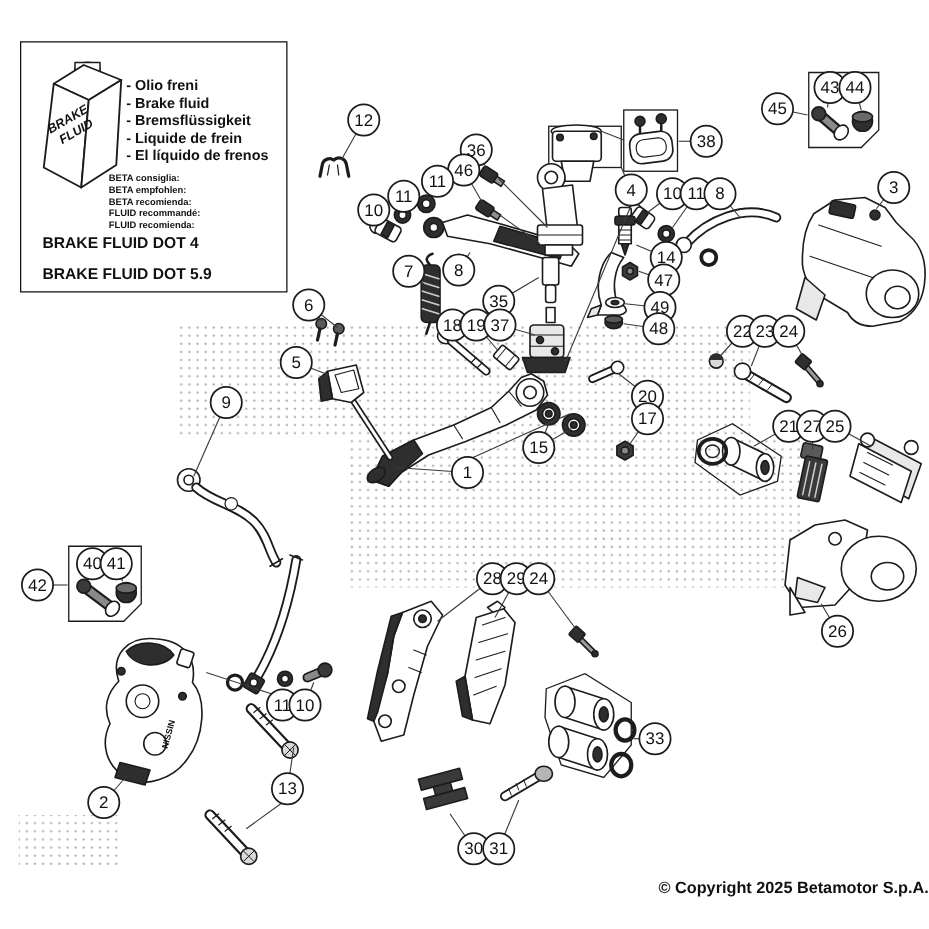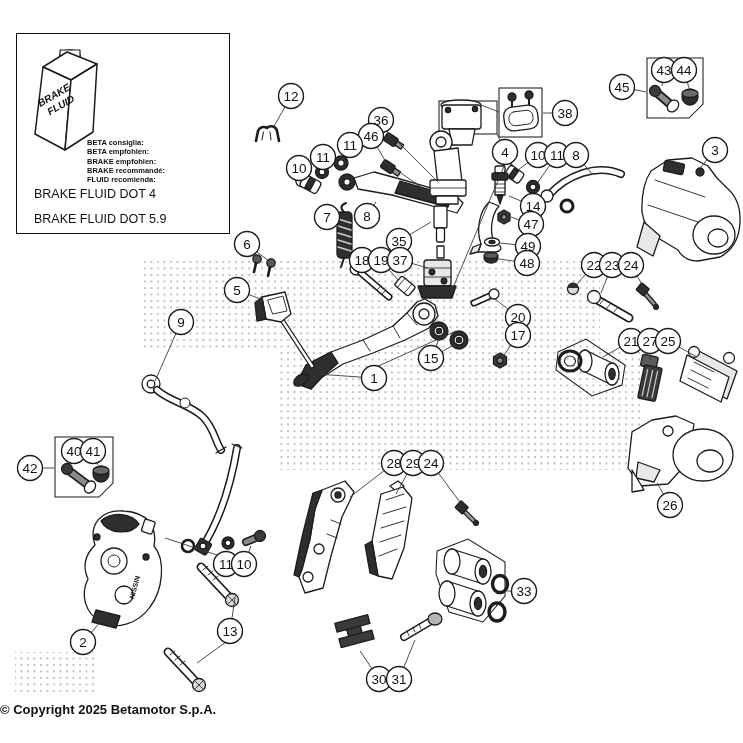--- a/index.html
+++ b/index.html
@@ -2,24 +2,24 @@
 <html><head>
 <meta charset="utf-8">
 <style>
   html,body{margin:0;padding:0;background:#fff;}
   .stage{position:relative;width:743px;height:743px;background:#fff;overflow:hidden;
          font-family:"Liberation Sans",sans-serif;color:#111;}
   #diagram{position:absolute;left:0;top:0;}
   .infobox{position:absolute;left:16px;top:33px;width:212px;height:199px;border:1.6px solid #111;background:#fff;}
   .fluids{position:absolute;left:84px;top:28px;font-size:11.5px;font-weight:bold;line-height:14px;white-space:nowrap;}
   .beta{position:absolute;left:70px;top:104px;font-size:7.5px;font-weight:bold;line-height:9.3px;white-space:nowrap;}
-  .dotline{position:absolute;left:17px;font-size:12.5px;font-weight:normal;white-space:nowrap;}
+  .dotline{position:absolute;left:17px;font-size:12.5px;font-weight:bold;white-space:nowrap;}
   .dot4{top:153px;} .dot51{top:178px;}
   .canister{position:absolute;left:6px;top:6px;}
-  .copyright{position:absolute;left:0;top:702px;width:100%;text-align:left;font-size:13px;font-weight:bold;}
+  .copyright{position:absolute;left:0;top:702px;width:100%;text-align:right;font-size:13px;font-weight:bold;}
   #leader-lines line{stroke:#3a3a3a;stroke-width:0.9;}
   #callout-circles circle{fill:#fff;stroke:#1c1c1c;stroke-width:1.4;}
   #callout-circles text{font-family:"Liberation Sans",sans-serif;font-size:13.5px;fill:#111;text-anchor:middle;}
   #boxes{fill:none;stroke:#1c1c1c;stroke-width:1.05;}
 </style>
 </head>
 <body>
 
 <div class="stage">
 
@@ -682,25 +682,32 @@
       <rect x="37" y="10" width="20" height="8" fill="#fff" stroke-width="1.2"></rect>
       <path d="M20,27 L44,12 L74,24 L48,40 Z"></path>
       <path d="M20,27 L48,40 L42,110 L12,94 Z"></path>
       <path d="M48,40 L74,24 L70,92 L42,110 Z"></path>
     </g>
     <g transform="rotate(-30 26 62)" fill="#111" font-weight="bold" font-style="italic" font-size="10" font-family="Liberation Sans, sans-serif">
       <text x="16" y="62">BRAKE</text>
       <text x="20" y="74">FLUID</text>
     </g>
   </svg>
+  <div class="fluids">
+        <div>- Olio freni</div>
+        <div>- Brake fluid</div>
+        <div>- Bremsflüssigkeit</div>
+        <div>- Liquide de frein</div>
+        <div>- El líquido de frenos</div>
+      </div>
   <div class="beta">
         <div>BETA consiglia:</div>
         <div>BETA empfohlen:</div>
-        <div>BRAKE empfohlen:</div>
-        <div>BRAKE recommandé:</div>
+        <div>BETA recomienda:</div>
+        <div>FLUID recommandé:</div>
         <div>FLUID recomienda:</div>
       </div>
   <div class="dotline dot4">BRAKE FLUID DOT 4</div>
   <div class="dotline dot51">BRAKE FLUID DOT 5.9</div>
 </div>
 
 <div class="copyright">© Copyright 2025 Betamotor S.p.A.</div>
 
 </div>
 

